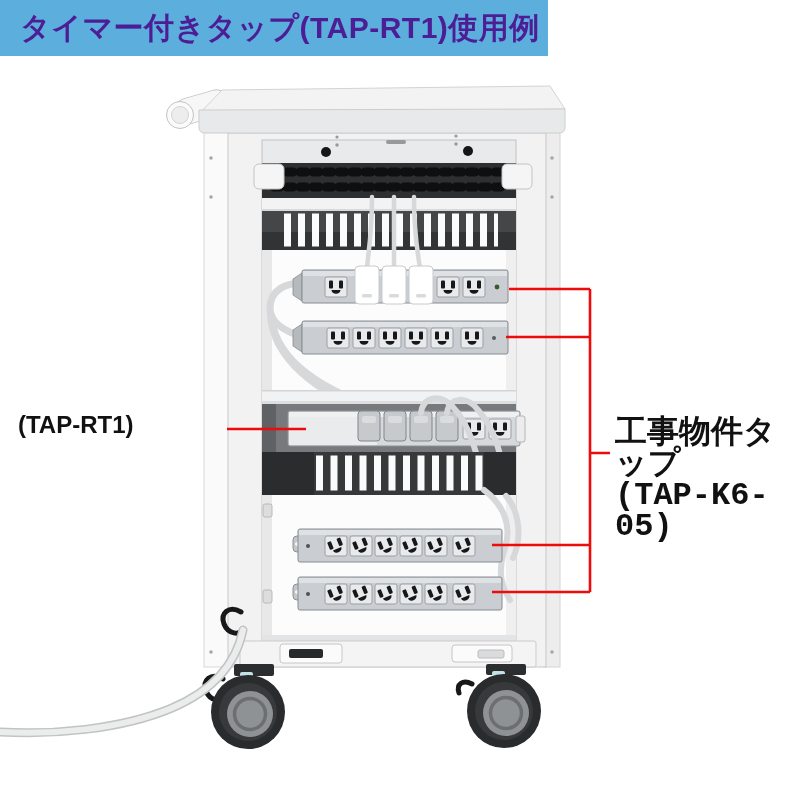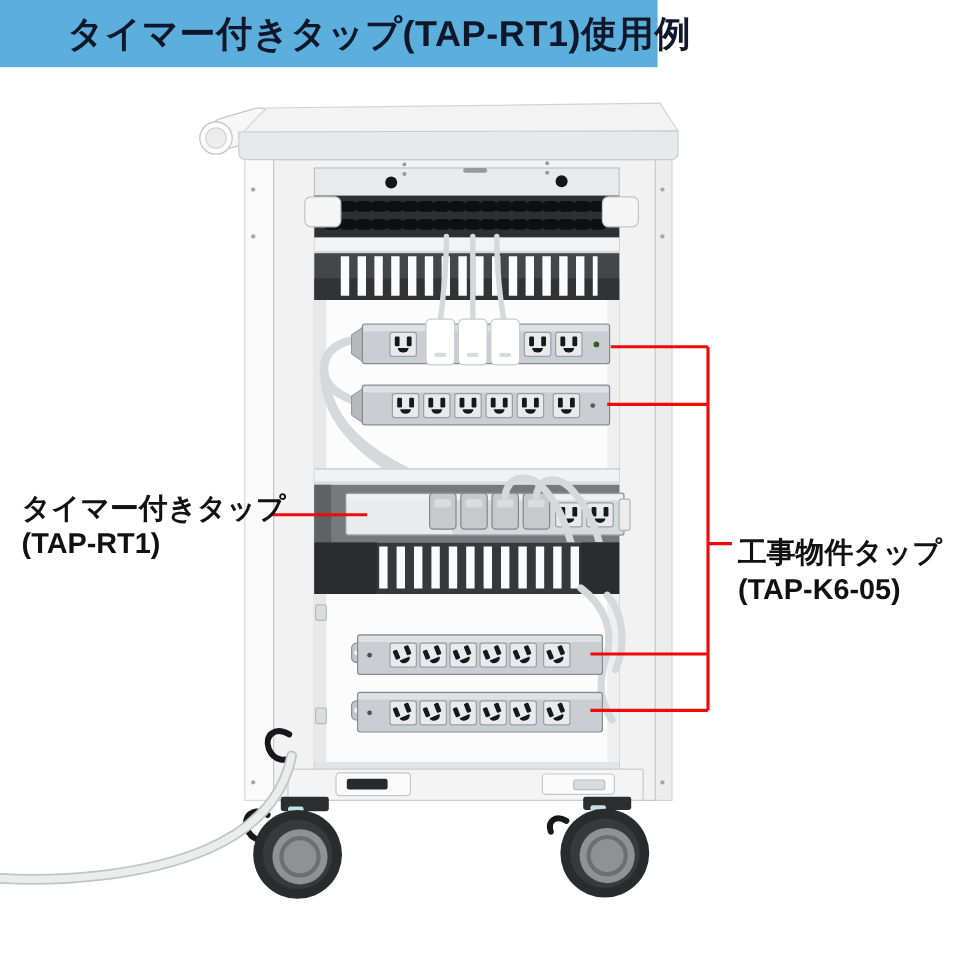--- a/index.html
+++ b/index.html
@@ -4,25 +4,25 @@
 <style>
   html,body{margin:0;padding:0;background:#ffffff;}
   .stage{
     position:relative;width:800px;height:800px;background:#ffffff;overflow:hidden;
     font-family:"Liberation Sans","DejaVu Sans",sans-serif;color:#111;
   }
   .banner{
     position:absolute;left:0;top:0;width:548px;height:56px;background:#5cafdc;
     display:flex;align-items:center;box-sizing:border-box;padding-left:20px;z-index:3;
   }
-  .banner-title{color:#0f172a;font-weight:bold;font-size:30px;letter-spacing:.5px;white-space:nowrap;margin-left:36px;}
+  .banner-title{color:#4c1d95;font-weight:bold;font-size:30px;letter-spacing:.5px;white-space:nowrap;}
   .view-label{position:absolute;left:18px;top:64px;font-size:37px;font-weight:bold;z-index:3;}
   .callout{position:absolute;font-weight:bold;z-index:3;}
   .callout-left{left:18px;top:410px;font-size:24px;line-height:29px;}
-  .callout-right{left:615px;top:445px;font-size:24px;line-height:31px;}
+  .callout-right{left:615px;top:418px;font-size:32px;line-height:31px;font-family:Liberation Mono, monospace;}
   .art{position:absolute;left:0;top:0;z-index:1;}
 </style>
 </head>
 <body>
 
 <div class="stage">
 
   <div class="banner">
     <span class="banner-title">タイマー付きタップ(TAP-RT1)使用例</span>
   </div>
@@ -261,21 +261,20 @@
       </g>
     </g>
 
     <g stroke="#ee0b0b" stroke-width="2.6" fill="none">
       <line x1="227" y1="429" x2="306" y2="429"></line>
       <path d="M509,289 H590 M506,337 H590 M492,545 H590 M492,592 H590 M590,289 V592 M590,453 H610"></path>
     </g>
   </svg>
 
   <div class="callout callout-left">
-    <div>タイマー付きタップ</div>
     <div>(TAP-RT1)</div>
   </div>
   <div class="callout callout-right">
     <div>工事物件タップ</div>
     <div>(TAP-K6-05)</div>
   </div>
 
 </div>
 
 </body></html>

